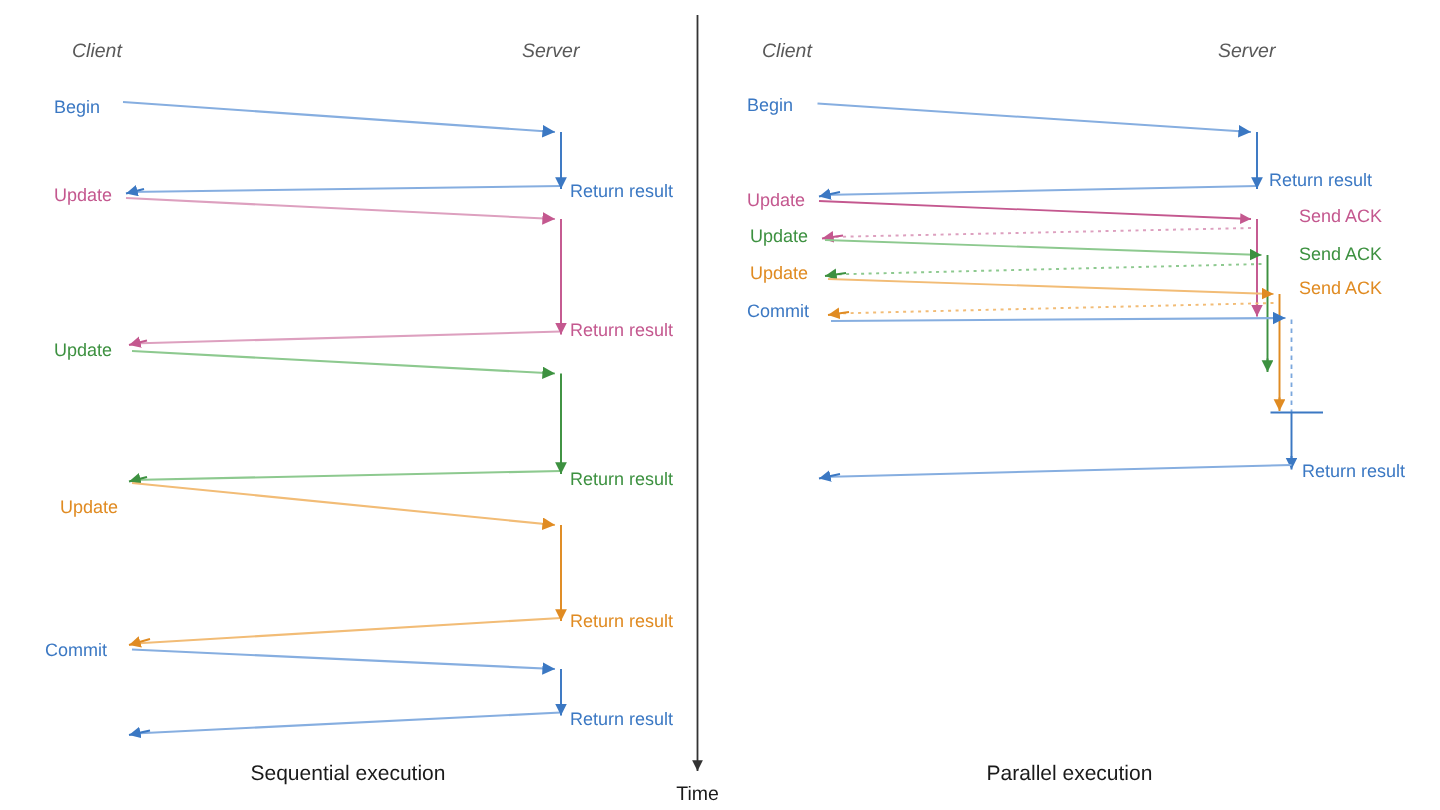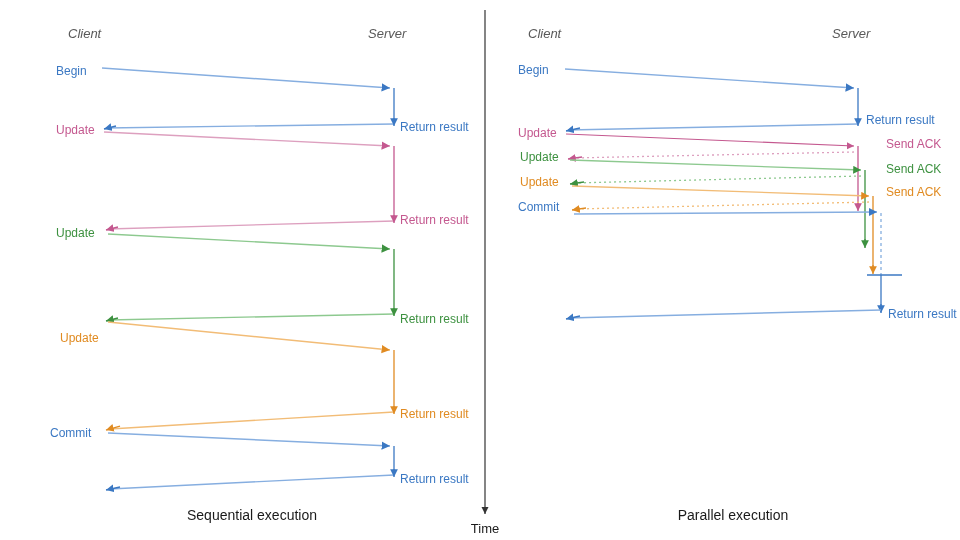--- a/index.html
+++ b/index.html
@@ -1,18 +1,18 @@
 <!DOCTYPE html>
 <html><head>
 <meta charset="utf-8">
 <style>
   html,body{margin:0;padding:0;background:#ffffff;}
   body{width:960px;height:540px;overflow:hidden;
        font-family:"Liberation Sans","DejaVu Sans",sans-serif;}
-  #stage{position:relative;width:843px;height:540px;margin-left:20px;}
+  #stage{position:relative;width:843px;height:540px;}
   svg.diagram{position:absolute;left:0;top:0;width:960px;height:540px;}
   text{font-family:"Liberation Sans","DejaVu Sans",sans-serif;}
   .lane-label{font-size:13px;font-style:italic;fill:#595959;}
   .panel-caption{font-size:14px;fill:#1a1a1a;}
   .time-label{font-size:13px;fill:#1a1a1a;}
   .msg-label{font-size:12px;}
 </style>
 </head>
 <body>
 

